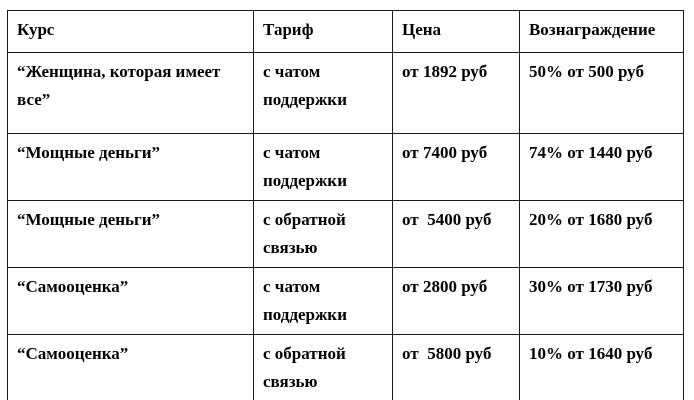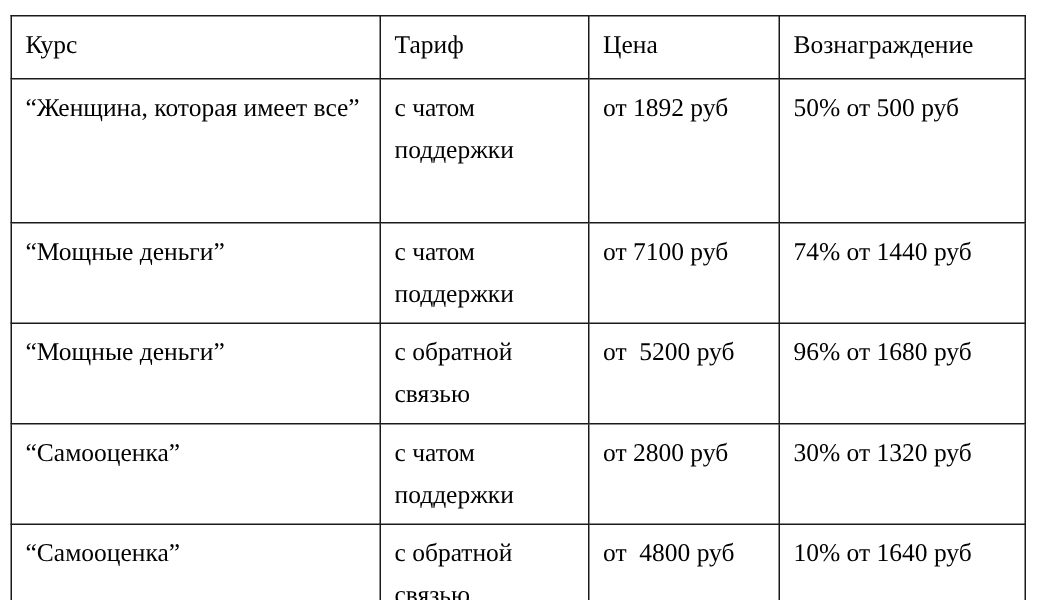--- a/index.html
+++ b/index.html
@@ -27,26 +27,26 @@
     font-size: 17px;
     line-height: 28px;
     color: #000000;
   }
   table.pricing th,
   table.pricing td {
     border: 1.5px solid #1a1a1a;
     vertical-align: top;
     text-align: left;
     padding: 5px 9px;
-    font-weight: normal;
+    font-weight: bold;
     white-space: pre-wrap;
     overflow: hidden;
   }
   tr.hdr        { height: 42px; }
-  tr.r0         { height: 96px; }
+  tr.r0         { height: 81px; }
   tr.r1         { height: 64px; }
   tr.r2         { height: 66px; }
   tr.r3         { height: 62px; }
   tr.r4         { height: 67px; }
 </style>
 </head>
 <body>
 
 <div class="page">
   <table class="pricing">
@@ -65,36 +65,36 @@
       </tr>
       <tr class="r0">
         <td>“Женщина, которая имеет все”</td>
         <td>с чатом поддержки</td>
         <td>от 1892 руб</td>
         <td>50% от 500 руб</td>
       </tr>
       <tr class="r1">
         <td>“Мощные деньги”</td>
         <td>с чатом поддержки</td>
-        <td>от 7100 руб</td>
+        <td>от 7400 руб</td>
         <td>74% от 1440 руб</td>
       </tr>
       <tr class="r2">
         <td>“Мощные деньги”</td>
         <td>с обратной связью</td>
-        <td>от  5200 руб</td>
-        <td>96% от 1680 руб</td>
+        <td>от  5400 руб</td>
+        <td>20% от 1680 руб</td>
       </tr>
       <tr class="r3">
         <td>“Самооценка”</td>
         <td>с чатом поддержки</td>
         <td>от 2800 руб</td>
-        <td>30% от 1320 руб</td>
+        <td>30% от 1730 руб</td>
       </tr>
       <tr class="r4">
         <td>“Самооценка”</td>
         <td>с обратной связью</td>
-        <td>от  4800 руб</td>
+        <td>от  5800 руб</td>
         <td>10% от 1640 руб</td>
       </tr>
     </tbody>
   </table>
 </div>
 
 </body></html>

